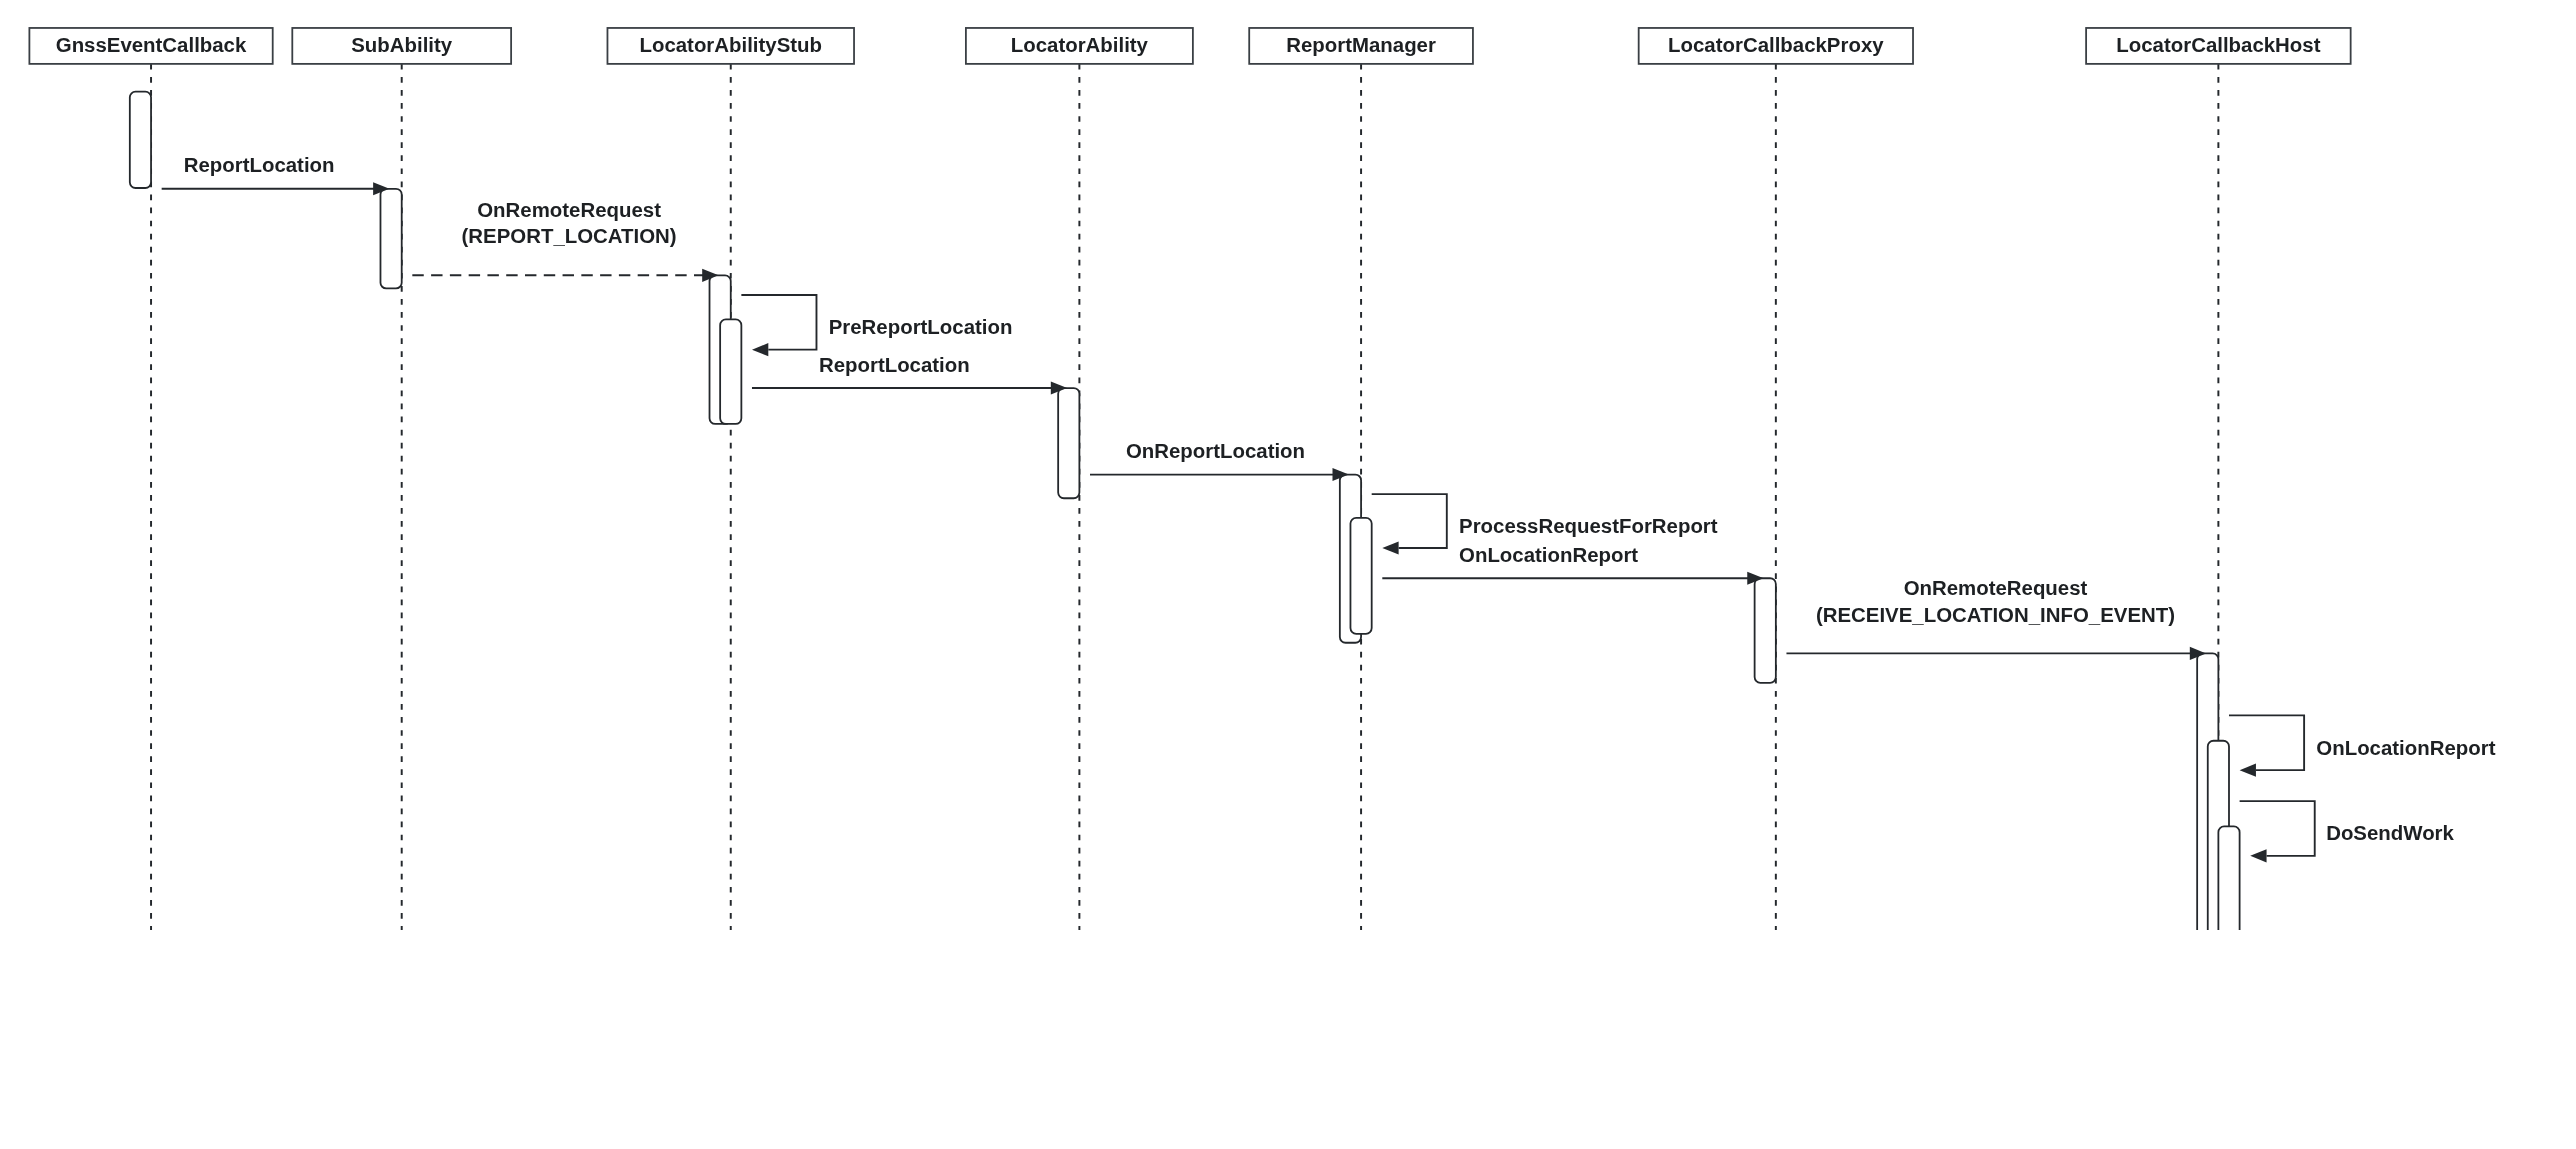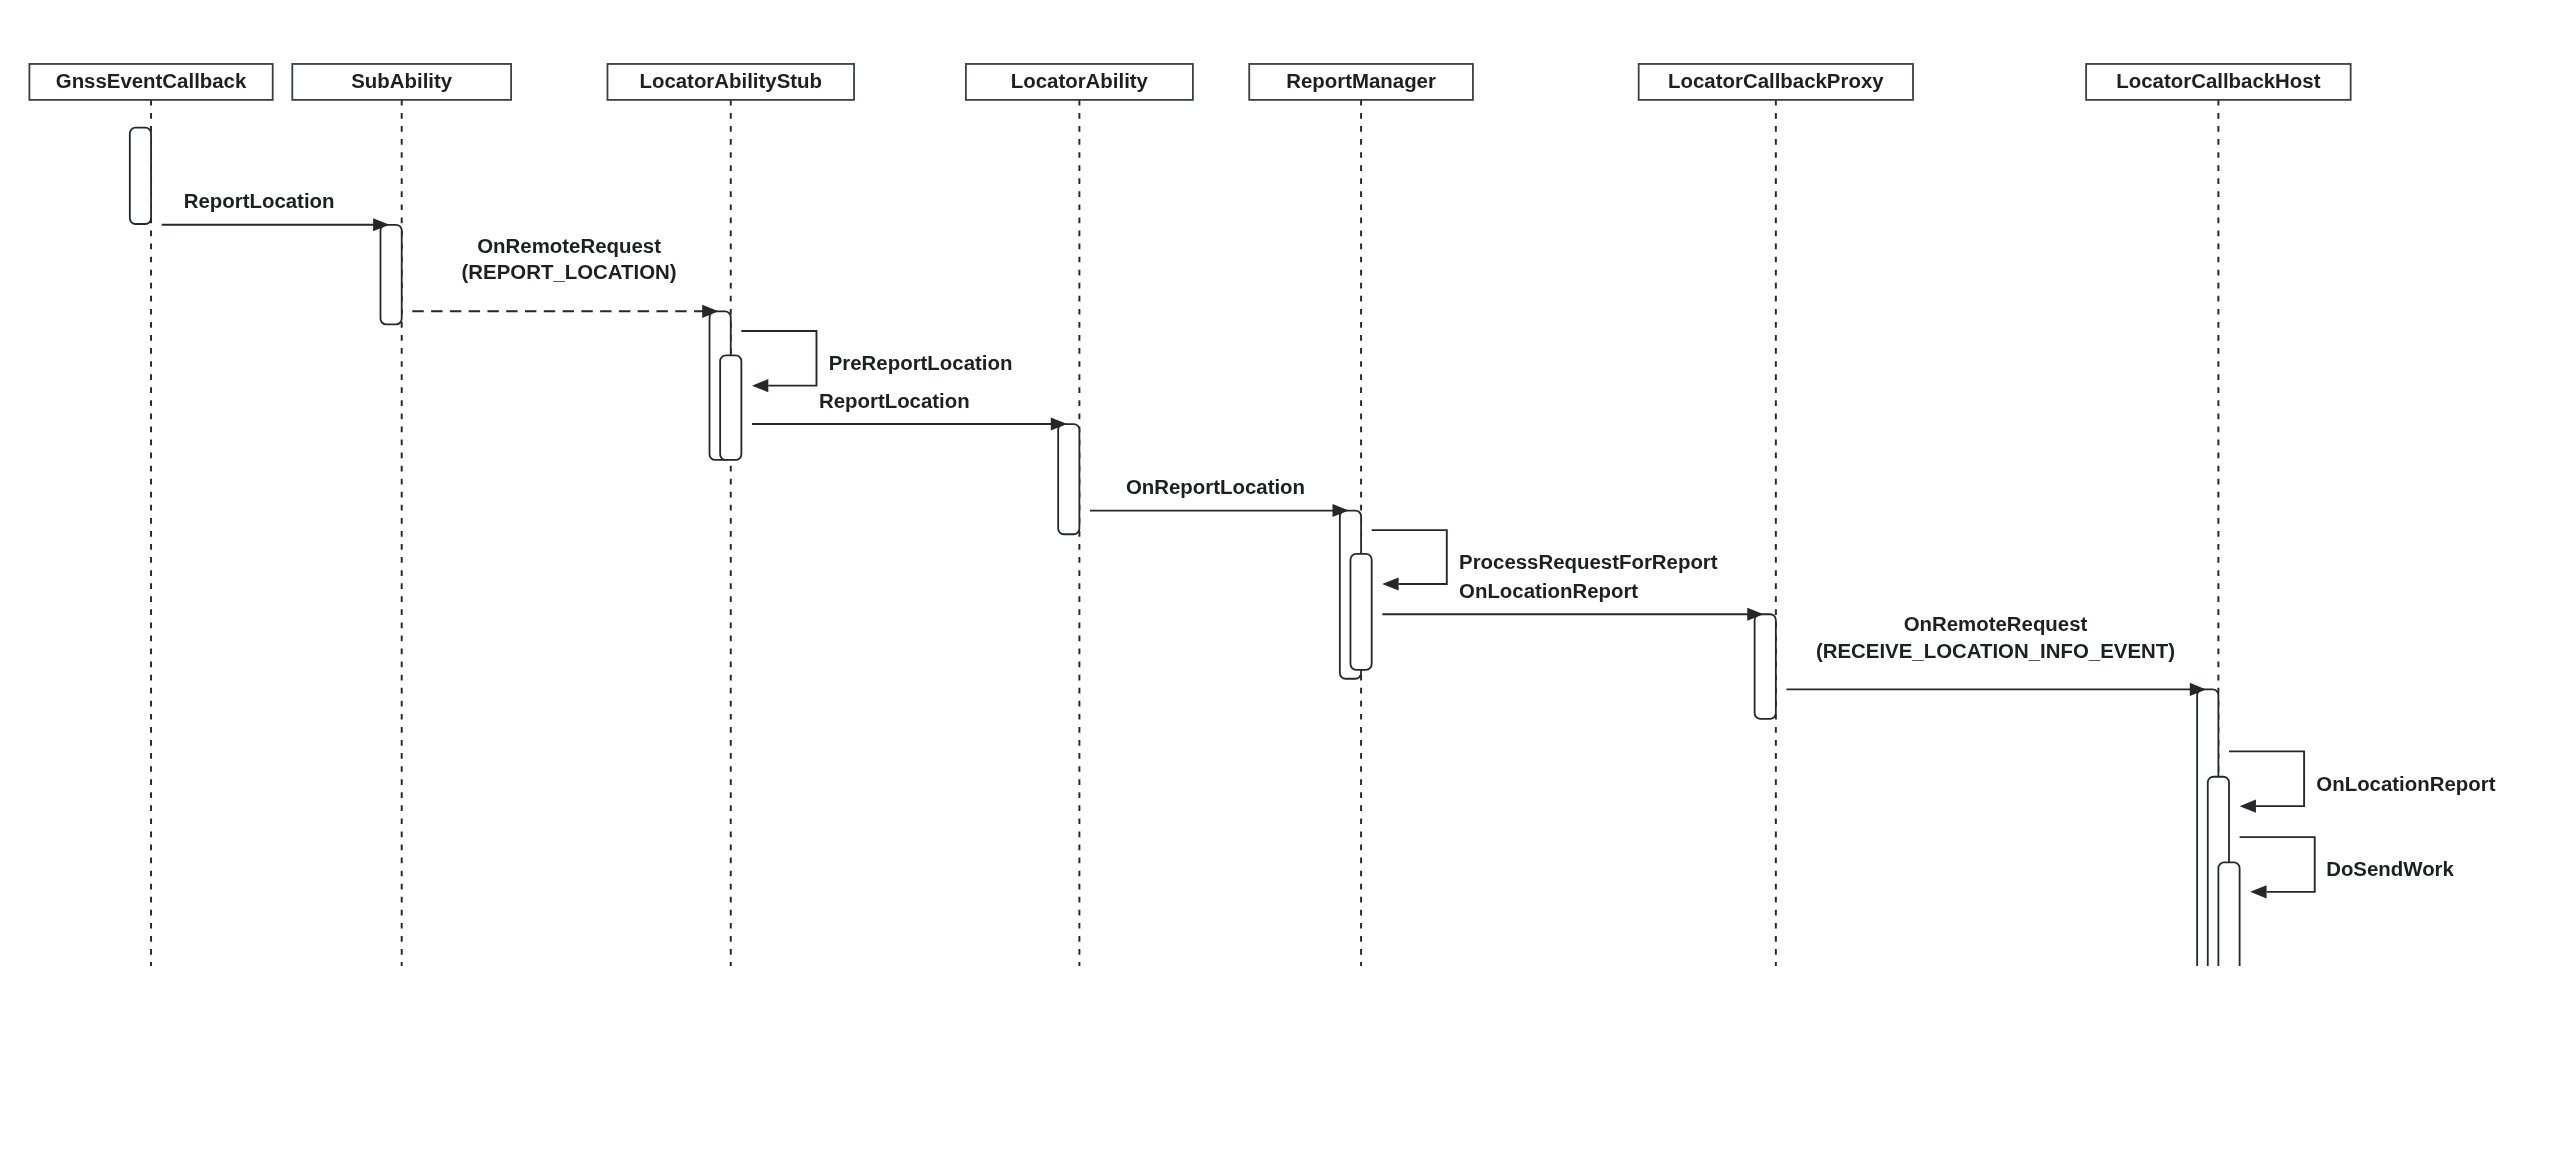--- a/index.html
+++ b/index.html
@@ -11,21 +11,20 @@
   body {
     font-family: "Liberation Sans", sans-serif;
     -webkit-font-smoothing: antialiased;
   }
   #diagram-root {
     position: relative;
     width: 2576px;
     height: 930px;
     background: #ffffff;
     overflow: hidden;
-    margin-top: 36px;
   }
   #diagram-svg {
     position: absolute;
     top: 0;
     left: 0;
     width: 2576px;
     height: 1150px;
     display: block;
   }
   .participant-box {

